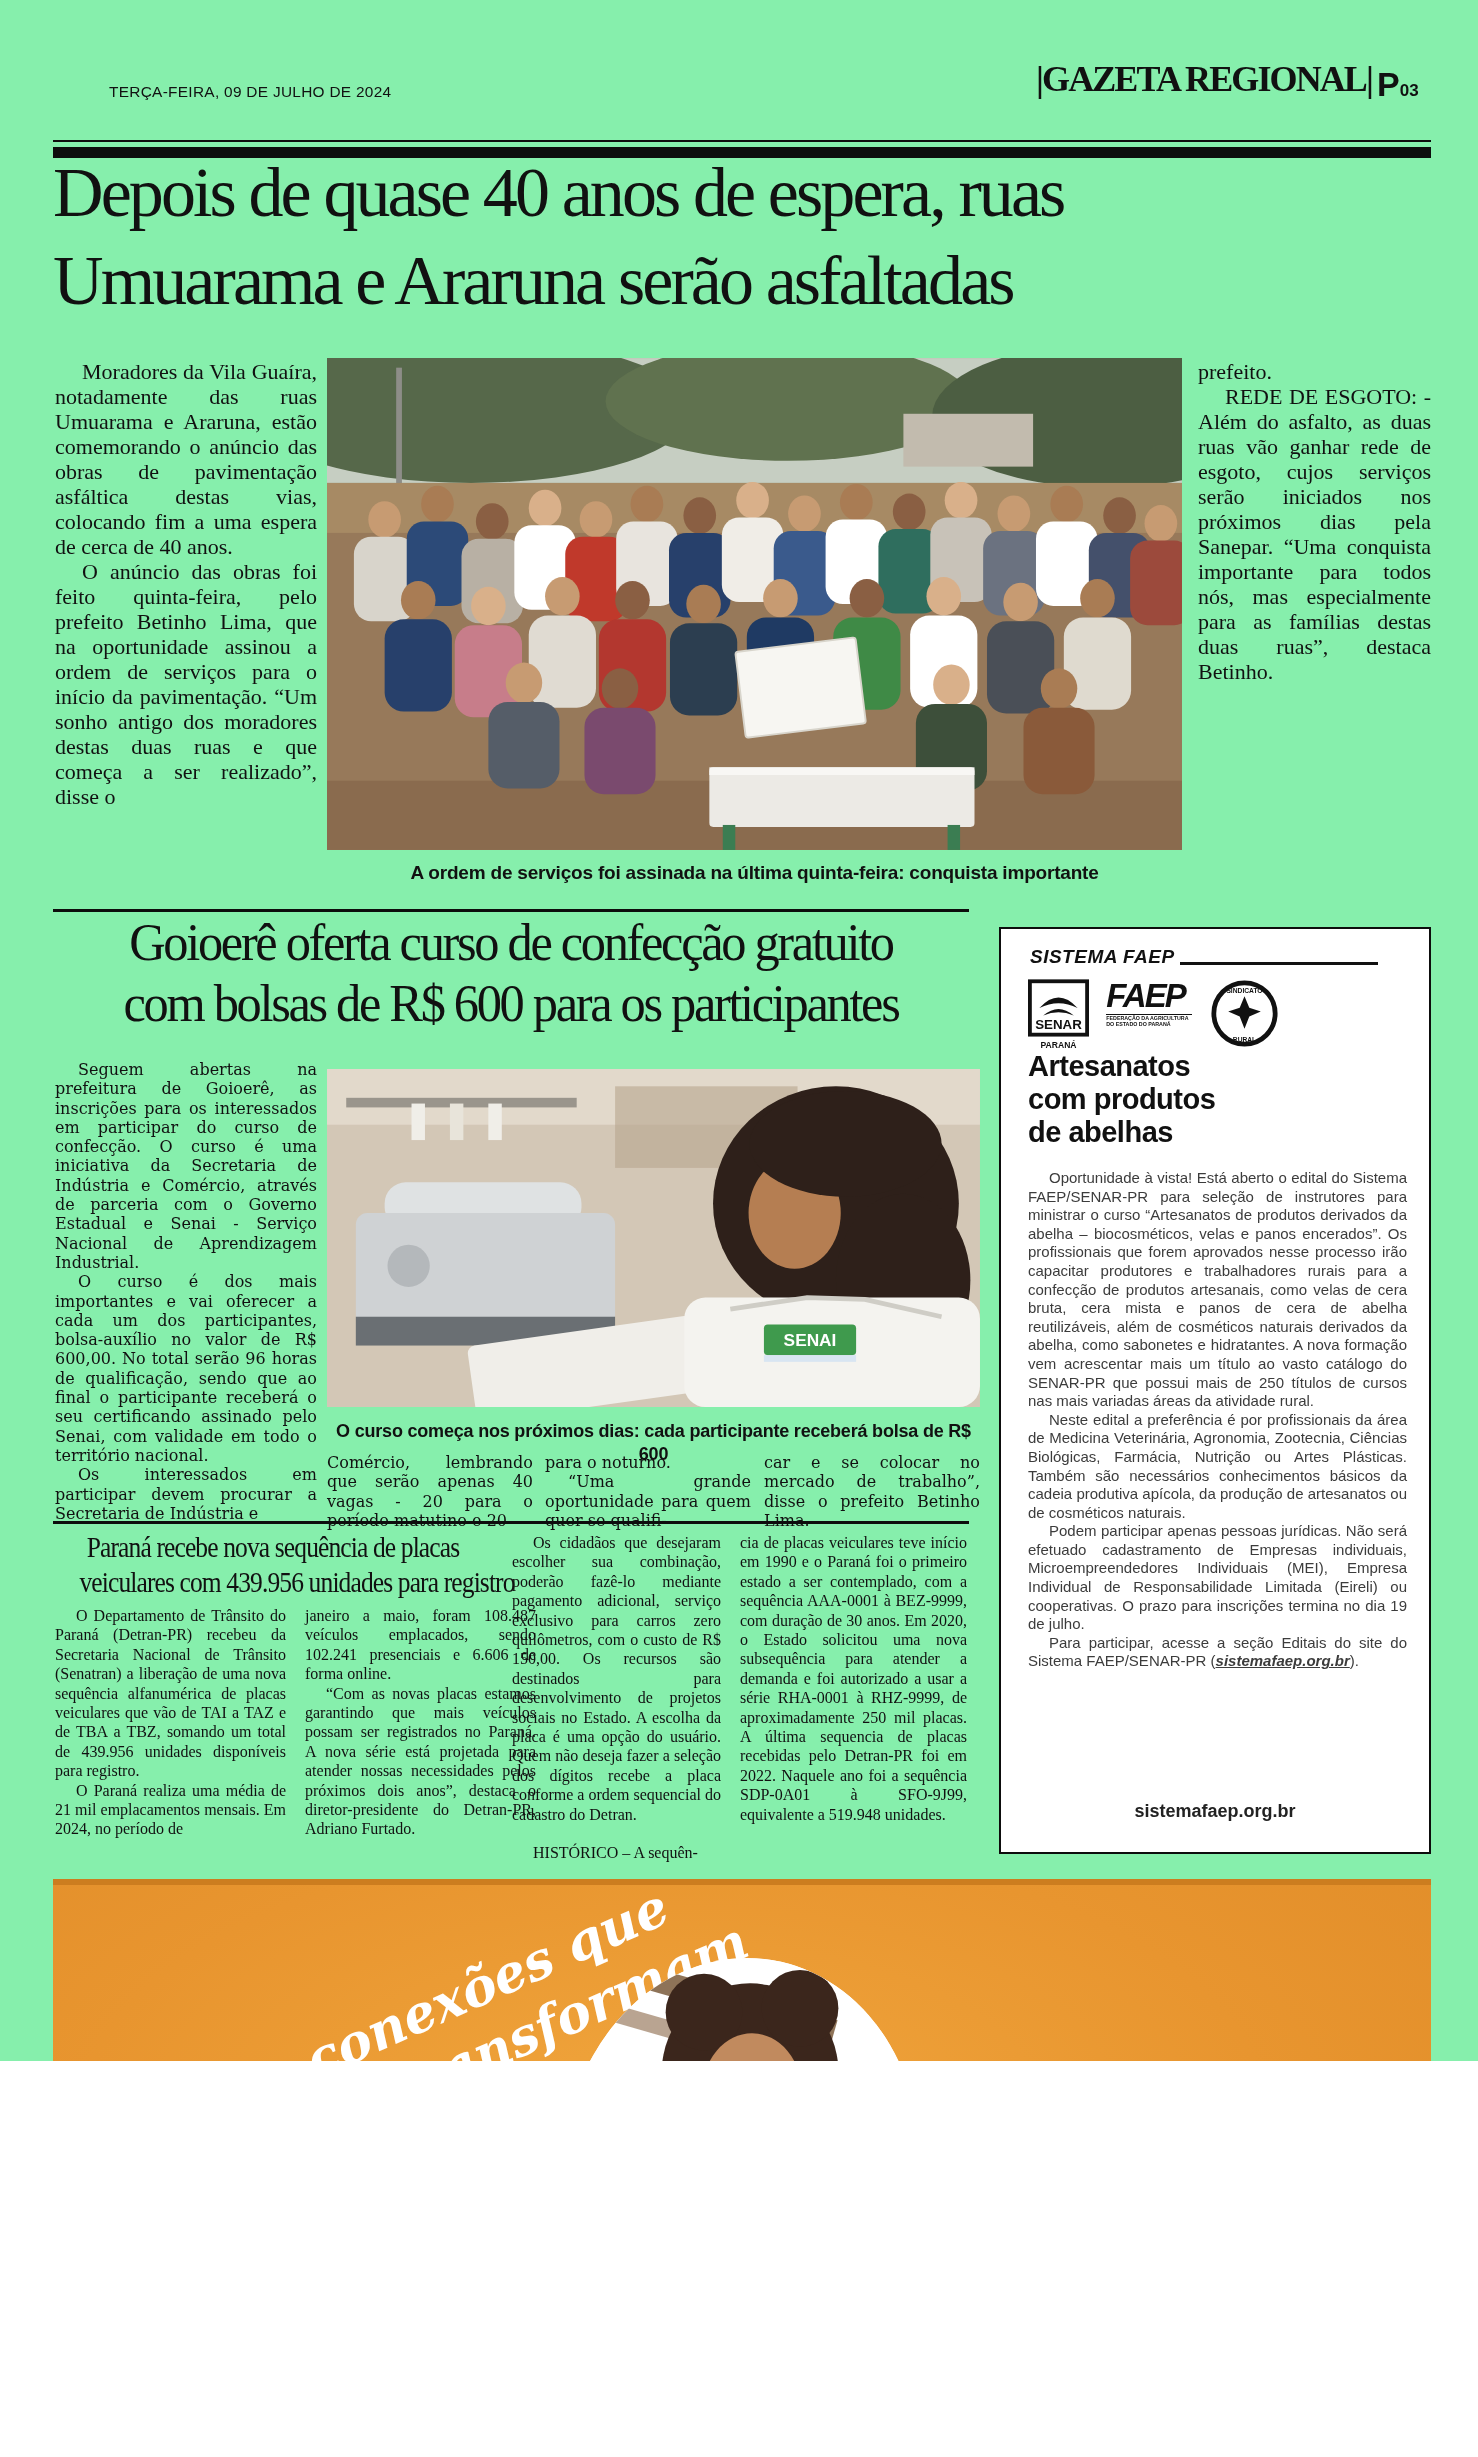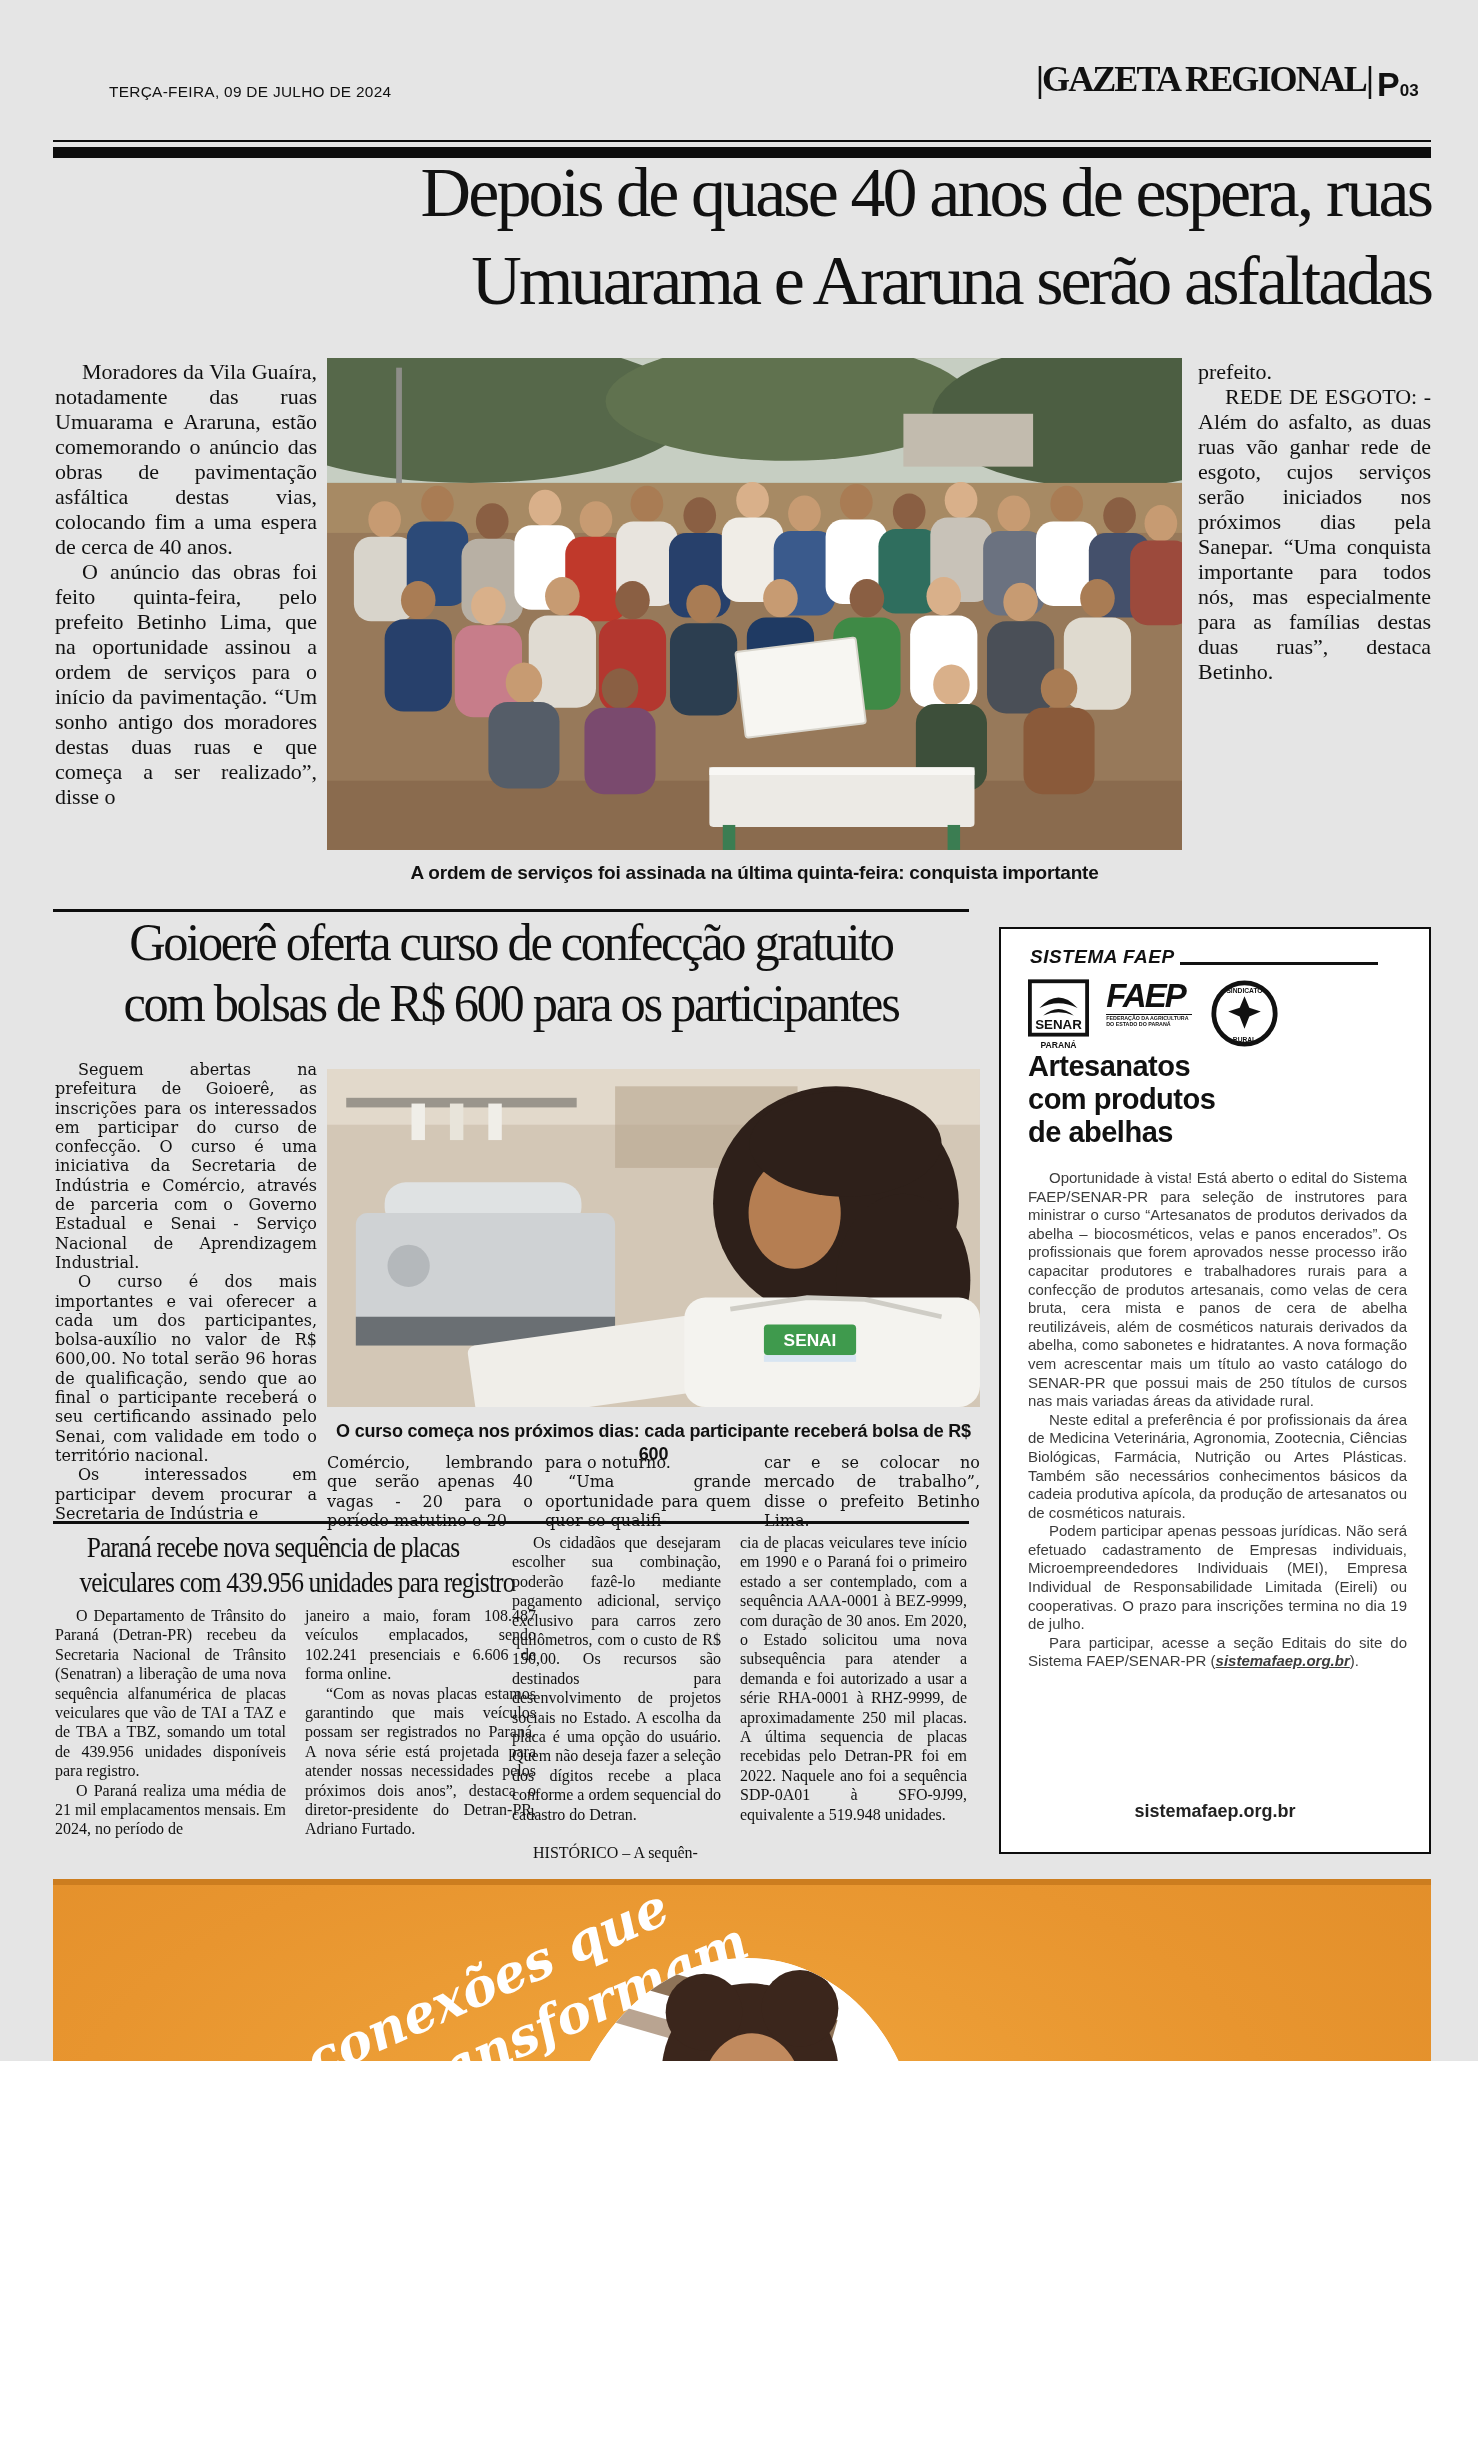--- a/index.html
+++ b/index.html
@@ -1,28 +1,28 @@
 <!DOCTYPE html>
 <html><head>
 <meta charset="utf-8">
 <style>
   *{margin:0;padding:0;box-sizing:border-box}
   html,body{background:#fff}
-  #page{position:relative;width:1479px;height:2061px;background:#e5e5e5;overflow:hidden;
+  #page{position:relative;width:1479px;height:2061px;background:#86efac;overflow:hidden;
         font-family:"Liberation Serif",serif;color:#111}
   .abs{position:absolute}
   
   .date{left:109px;top:84px;font:15.4px/1 "Liberation Sans",sans-serif;letter-spacing:0.3px}
   .masthead{left:1036px;top:61px;font-family:Liberation Serif, serif;font-weight:700;
             font-size:36px;line-height:1;letter-spacing:-1.9px}
   .pagenum{left:1377px;top:65px;font-family:"Liberation Sans",sans-serif;font-weight:700}
   .pagenum .pp{font-size:34px}.pagenum .pn{font-size:17px}
   .rule{background:#0d0d0d}
   
-  .h1l{left:53px;width:1378px;text-align:right;font-size:70px;line-height:1;
+  .h1l{left:53px;width:1378px;text-align:left;font-size:70px;line-height:1;
        letter-spacing:-2.9px;white-space:nowrap}
   .h2l{left:53px;width:916px;text-align:center;font-size:52px;line-height:1;
        letter-spacing:-2.4px;white-space:nowrap;transform:scaleX(.97)}
   .h3l{left:53px;width:440px;text-align:center;font-size:29px;line-height:1;
        letter-spacing:-1px;white-space:nowrap;transform:scaleX(.88)}
   
   .col{text-align:justify}
   .col p{text-indent:27px}
   .col p.np{text-indent:0}
   .bodyA{font-size:22px;line-height:25px}

